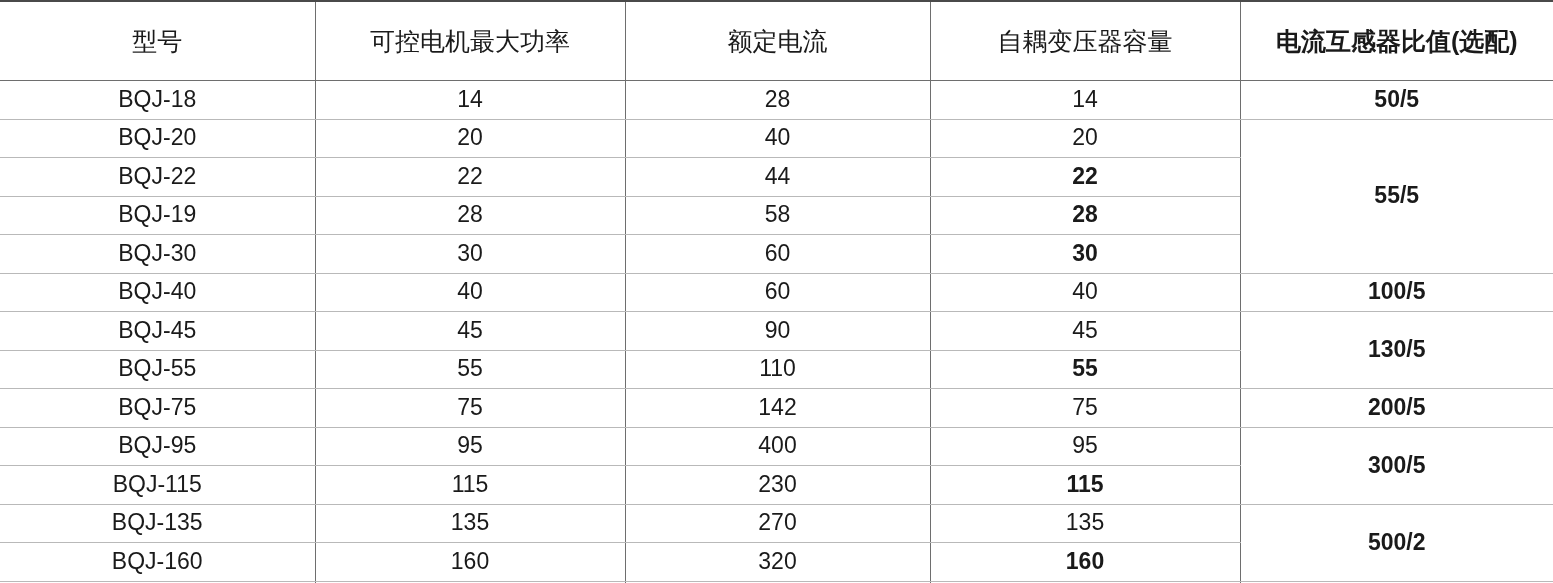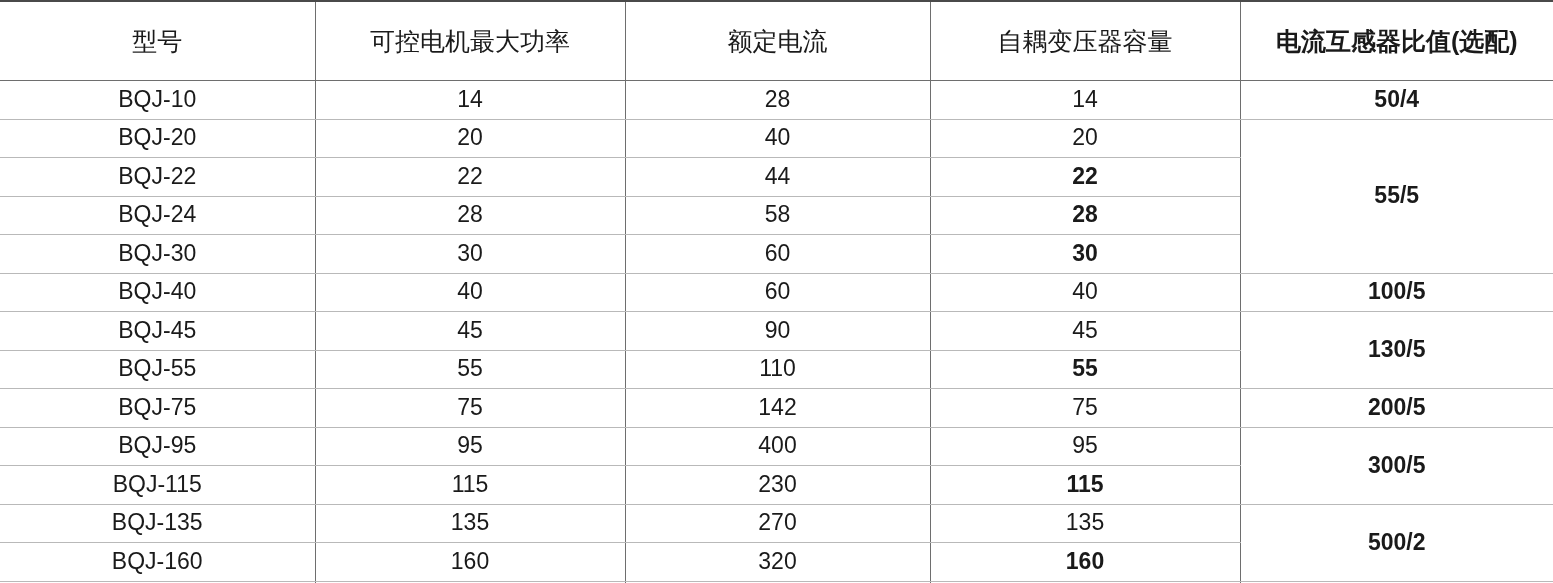--- a/index.html
+++ b/index.html
@@ -78,41 +78,41 @@
     <tr class="header-row">
       <th class="cn">型号</th>
       <th class="cn">可控电机最大功率</th>
       <th class="cn">额定电流</th>
       <th class="cn">自耦变压器容量</th>
       <th class="cn">电流互感器比值(选配)</th>
     </tr>
   </thead>
   <tbody>
     <tr>
-      <td>BQJ-10</td>
+      <td>BQJ-18</td>
       <td>14</td>
       <td>28</td>
       <td>14</td>
-      <td rowspan="1">50/4</td>
+      <td rowspan="1">50/5</td>
     </tr>
     <tr>
       <td>BQJ-20</td>
       <td>20</td>
       <td>40</td>
       <td>20</td>
       <td rowspan="4">55/5</td>
     </tr>
     <tr>
       <td>BQJ-22</td>
       <td>22</td>
       <td>44</td>
       <td>22</td>
     </tr>
     <tr>
-      <td>BQJ-24</td>
+      <td>BQJ-19</td>
       <td>28</td>
       <td>58</td>
       <td>28</td>
     </tr>
     <tr>
       <td>BQJ-30</td>
       <td>30</td>
       <td>60</td>
       <td>30</td>
     </tr>

